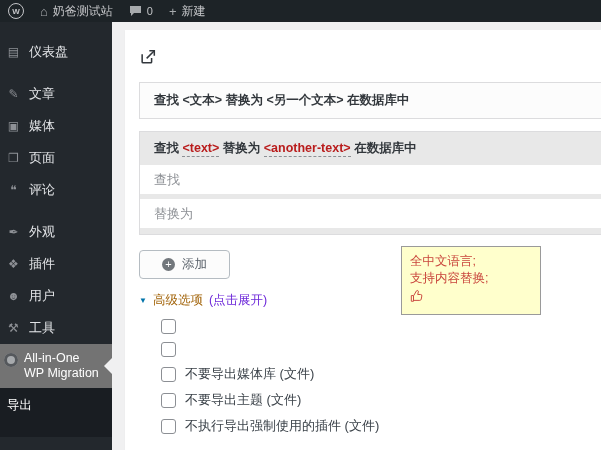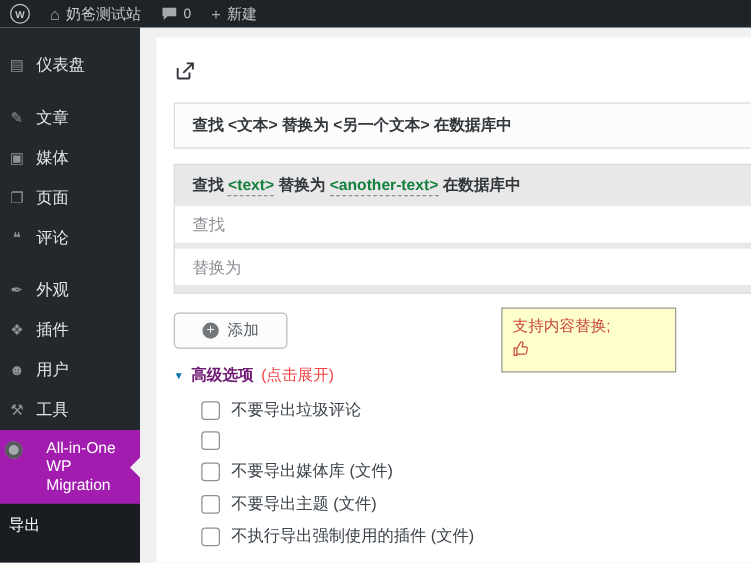--- a/index.html
+++ b/index.html
@@ -12,21 +12,21 @@
   .wp-logo{width:14px;height:14px;border:1.5px solid #c3c4c7;border-radius:50%;display:flex;
     align-items:center;justify-content:center;font-size:8px;font-weight:bold;color:#c3c4c7}
   .ab-ico{font-size:13px;line-height:1;color:#a7aaad}
   .ab-count{font-size:11px}
 
   
   #sidebar{position:absolute;top:22px;left:0;bottom:0;width:112px;background:#23282d;z-index:10}
   .menu-item{display:flex;align-items:center;gap:8px;padding:7px 0 7px 6px;font-size:13px;color:#e2e4e7;cursor:pointer}
   .menu-item .mi{width:15px;text-align:center;color:#8e9196;font-size:12px;flex:0 0 auto}
   .menu-gap{height:10px}
-  .plugin-item{position:relative;background:#a21caf;color:#fff;display:flex;gap:19px;
+  .plugin-item{position:relative;background:#737373;color:#fff;display:flex;gap:6px;
     padding:7px 10px 7px 4px;font-size:12.5px;line-height:15px;cursor:pointer}
   .plugin-logo{flex:0 0 auto;width:14px;height:14px;border-radius:50%;background:#a7aaad;
     box-shadow:inset 0 0 0 3px #55585c;margin-top:2px}
   .notch{position:absolute;right:0;top:50%;margin-top:-8px;width:0;height:0;
     border:8px solid transparent;border-right:8px solid #f0f0f1}
   .submenu{background:#191d22;padding:4px 0 8px}
   .submenu-item{padding:5px 4px 5px 7px;font-size:12.5px;color:#b4b9be;cursor:pointer}
   .submenu-item.current{color:#fff;font-weight:normal}
 
   
@@ -35,36 +35,36 @@
     box-shadow:0 1px 1px rgba(0,0,0,.05);padding:18px 14px;box-sizing:border-box}
 
   .page-title{display:flex;align-items:center;gap:9px;margin:0 0 16px 0;
     font-size:17px;font-weight:400;color:#32373c}
 
   .summary-box{border:1px solid #dcdcde;background:#fcfcfc;padding:9px 14px;
     font-weight:bold;font-size:12.5px;color:#32373c}
 
   .builder{margin-top:12px;border:1px solid #dcdcde;background:#e8e8e8;padding-bottom:6px}
   .builder-header{padding:8px 14px;font-weight:bold;font-size:12.5px;color:#32373c}
-  .token{color:#15803d;border-bottom:1px dashed #8c8f94;padding-bottom:1px}
+  .token{color:#b91c1c;border-bottom:1px dashed #8c8f94;padding-bottom:1px}
   .builder input{display:block;width:100%;box-sizing:border-box;border:0;outline:none;
     background:#fff;padding:7px 14px;font-size:13px;color:#32373c;font-family:"Liberation Sans",sans-serif}
   .builder input::placeholder{color:#8c8f94;opacity:1}
   .builder input + input{margin-top:5px}
 
   .add-btn{margin-top:15px;display:inline-flex;align-items:center;gap:7px;cursor:pointer;
     border:1px solid #b5bcc2;border-radius:4px;background:#fcfcfc;padding:5px 22px;
     font-size:12.5px;color:#555d66}
   .plus-circle{width:13px;height:13px;border-radius:50%;background:#72777c;color:#fff;
     display:flex;align-items:center;justify-content:center;font-size:11px;line-height:1}
 
   .advanced-row{margin-top:13px;font-size:12.5px;display:flex;align-items:center;gap:6px}
   .caret{color:#0073aa;font-size:8px}
-  .advanced-link{color:#701a75;font-weight:bold;cursor:pointer;text-decoration:none}
-  .advanced-hint{color:#ef4444}
+  .advanced-link{color:#a16207;font-weight:normal;cursor:pointer;text-decoration:none}
+  .advanced-hint{color:#6d28d9}
 
   .opt-list{margin-top:6px;padding-left:22px}
   .opt-row{display:flex;align-items:center;gap:9px;padding:4px 0;font-size:13px;color:#3c434a;cursor:pointer}
   .cb{flex:0 0 auto;width:13px;height:13px;border:1px solid #8c8f94;border-radius:3px;background:#fff}
 
   .note-box{position:absolute;left:276px;top:216px;width:122px;background:#ffffcc;
     border:1px solid #9a9a9a;padding:6px 8px;font-size:12.5px;line-height:17px;color:#c9463d}
   .note-thumb{margin-top:2px}
 </style>
 </head>
@@ -181,41 +181,41 @@
 
     <div class="advanced-row">
       <span class="caret">▼</span>
       <a class="advanced-link">高级选项</a>
       <span class="advanced-hint">(点击展开)</span>
     </div>
 
     <div class="opt-list">
       <div class="opt-row">
         <span class="cb"></span>
-        <span>不要导出垃圾评论</span>
       </div>
       <div class="opt-row">
         <span class="cb"></span>
       </div>
       <div class="opt-row">
         <span class="cb"></span>
         <span>不要导出媒体库 (文件)</span>
       </div>
       <div class="opt-row">
         <span class="cb"></span>
         <span>不要导出主题 (文件)</span>
       </div>
       <div class="opt-row">
         <span class="cb"></span>
         <span>不执行导出强制使用的插件 (文件)</span>
       </div>
 
     </div>
 
     <div class="note-box">
+      <div>全中文语言;</div>
       <div>支持内容替换;</div>
       <div class="note-thumb">
         <svg width="14" height="14" viewBox="0 0 16 16">
           <path d="M1.5 7.5h2.5v6.5H1.5zM4 13h7.2c.8 0 1.5-.55 1.63-1.33l.67-3.7A1.4 1.4 0 0 0 12.1 6.3H8.8l.75-3.1A1.25 1.25 0 0 0 7.3 2.2L4.3 7.5" fill="none" stroke="#c9463d" stroke-width="1.1"></path>
         </svg>
       </div>
     </div>
 
   </div>
 </div>

